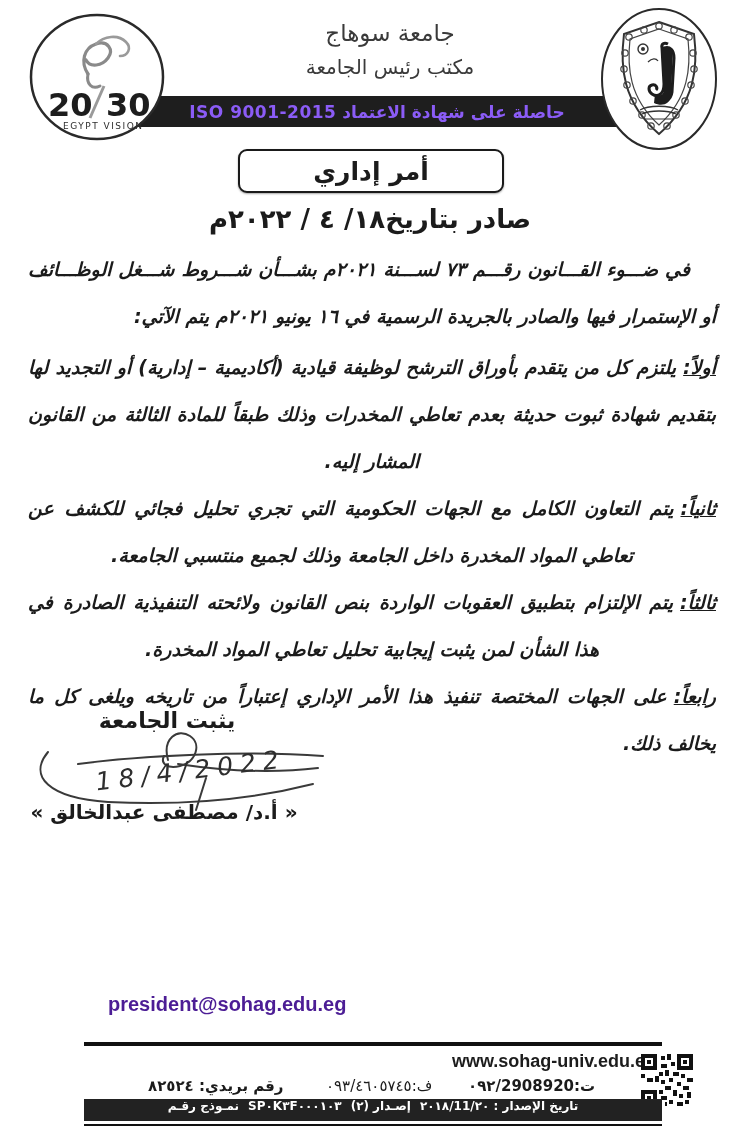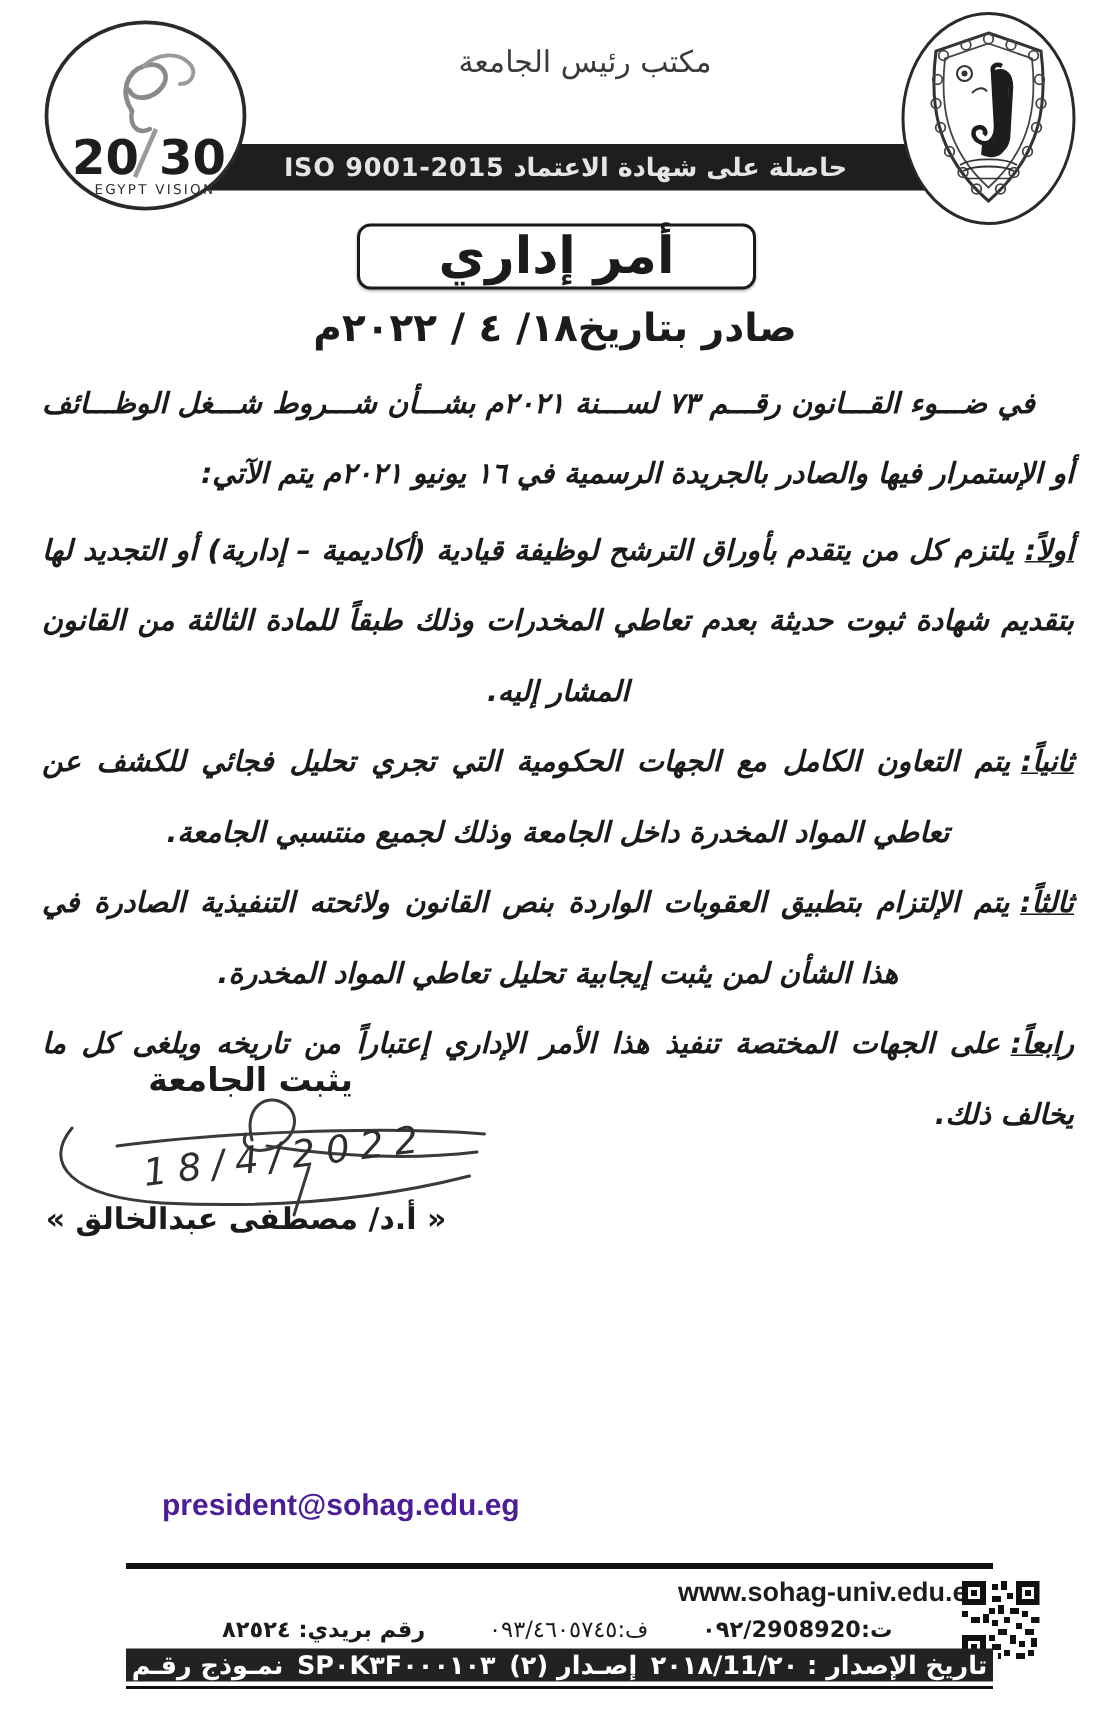--- a/index.html
+++ b/index.html
@@ -12,32 +12,32 @@
     overflow:hidden;
   }
   
   .logo-left { position:absolute; left:26px; top:12px; width:142px; height:130px; z-index:3; }
   .logo-right { position:absolute; left:598px; top:6px; width:122px; height:146px; z-index:3; }
   .header-text { position:absolute; left:240px; top:20px; width:300px; text-align:center; color:#3a3a3a; z-index:2; }
   .header-text .uni { font-size:23px; letter-spacing:1px; }
   .header-text .office { font-size:20px; margin-top:9px; letter-spacing:1px; }
   .iso-banner {
     position:absolute; left:112px; top:96px; width:530px; height:31px;
-    background:#1e1e1e; color:#e5e5e5; z-index:1;
+    background:#1e1e1e; color:#8b5cf6; z-index:1;
     display:flex; align-items:center; justify-content:center;
     font-size:17px; font-weight:bold; letter-spacing:.5px;
   }
   
   .title-box {
     position:absolute; left:238px; top:149px; width:266px; height:44px;
     border:2.5px solid #1a1a1a; border-radius:9px; background:#fff;
     box-shadow:0 1px 2px rgba(0,0,0,.35);
     display:flex; align-items:center; justify-content:center;
   }
-  .title-box span { font-size:34px; font-weight:bold;text-align:center; }
+  .title-box span { font-size:25px; font-weight:bold;text-align:center; }
   .date-line {
     position:absolute; left:180px; top:204px; width:380px;
     text-align:center; font-size:26px; font-weight:bold; direction:rtl;
   }
   
   .doc-body {
     position:absolute; left:28px; top:246px; width:688px;
     direction:rtl; font-size:19px; font-weight:bold; line-height:47px;font-style:italic;
   }
   .doc-body p { text-align:justify; text-align-last:right; }
@@ -57,22 +57,22 @@
   .f-email { position:absolute; left:108px; top:993px; font-family:"Liberation Sans", sans-serif;
              font-size:20px; font-weight:bold; color:#4c1d95; }
   .f-web   { position:absolute; left:452px; top:1051px; font-family:"Liberation Sans", sans-serif;
              font-size:18px; font-weight:bold; color:#1c1c1c; }
   .f-postal{ position:absolute; left:148px; top:1077px; font-size:15px; font-weight:bold; direction:rtl; }
   .f-fax   { position:absolute; left:326px; top:1077px; font-size:15px; font-weight:normal; direction:rtl; }
   .f-tel   { position:absolute; left:468px; top:1077px; font-size:15px; font-weight:bold; direction:rtl; }
   .f-qr    { position:absolute; left:641px; top:1054px; width:52px; height:52px; }
   .f-banner{
     position:absolute; left:84px; top:1099px; width:578px; height:22px;
-    background:#222; color:#fff; font-size:17px; font-weight:bold;
-    display:flex; direction:ltr; align-items:flex-end; justify-content:center; gap:9px;
+    background:#222; color:#fff; font-size:12px; font-weight:bold;
+    display:flex; direction:ltr; align-items:flex-start; justify-content:center; gap:9px;
   }
   .f-banner span { direction:rtl; unicode-bidi:isolate; }
   .f-banner .code { direction:ltr; }
   .f-rule-bottom { position:absolute; left:84px; top:1124px; width:578px; height:2px; background:#111; }
   svg text { font-family:"DejaVu Sans", sans-serif; }
 </style>
 </head>
 <body>
 
 <div class="iso-banner" dir="rtl">
@@ -86,20 +86,21 @@
     <path d="M70,32 C78,24 92,22 100,30 C106,36 102,44 94,44" fill="none" stroke="#9a9a9a" stroke-width="2.6" stroke-linecap="round"></path>
     <path d="M62,62 C60,72 66,78 74,74" fill="none" stroke="#8a8a8a" stroke-width="3" stroke-linecap="round"></path>
     <line x1="78" y1="74" x2="64" y2="106" stroke="#9a9a9a" stroke-width="3"></line>
     <text x="22" y="104" font-size="32" font-weight="bold" fill="#1d1d1d">20</text>
     <text x="80" y="104" font-size="32" font-weight="bold" fill="#1d1d1d">30</text>
     <text x="37" y="117" font-size="9" letter-spacing="1.5" fill="#2d2d2d">EGYPT VISION</text>
   </svg>
 </div>
 
 <div class="header-text" dir="rtl">
+  <div class="uni">جامعة سوهاج</div>
   <div class="office">مكتب رئيس الجامعة</div>
 </div>
 
 <div class="logo-right">
   <svg width="122" height="146" viewBox="0 0 122 146">
     <ellipse cx="61" cy="73" rx="57" ry="70" fill="#ffffff" stroke="#2a2a2a" stroke-width="2"></ellipse>
     <path d="M61,16 L96,28 C100,60 98,96 61,128 C24,96 22,60 26,28 Z" fill="none" stroke="#333" stroke-width="2"></path>
     <path d="M61,23 L90,33 C93,61 91,92 61,119 C31,92 29,61 32,33 Z" fill="none" stroke="#444" stroke-width="1.2"></path>
     <g fill="none" stroke="#444" stroke-width="1.2">
       <circle cx="61" cy="20" r="3.2"></circle>

